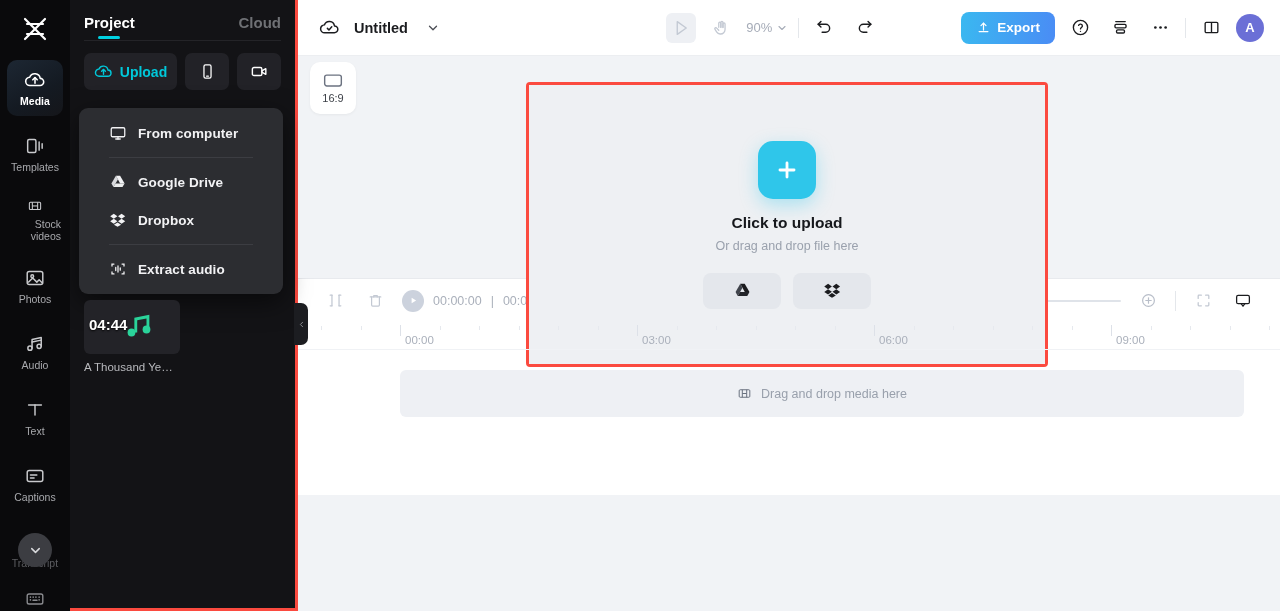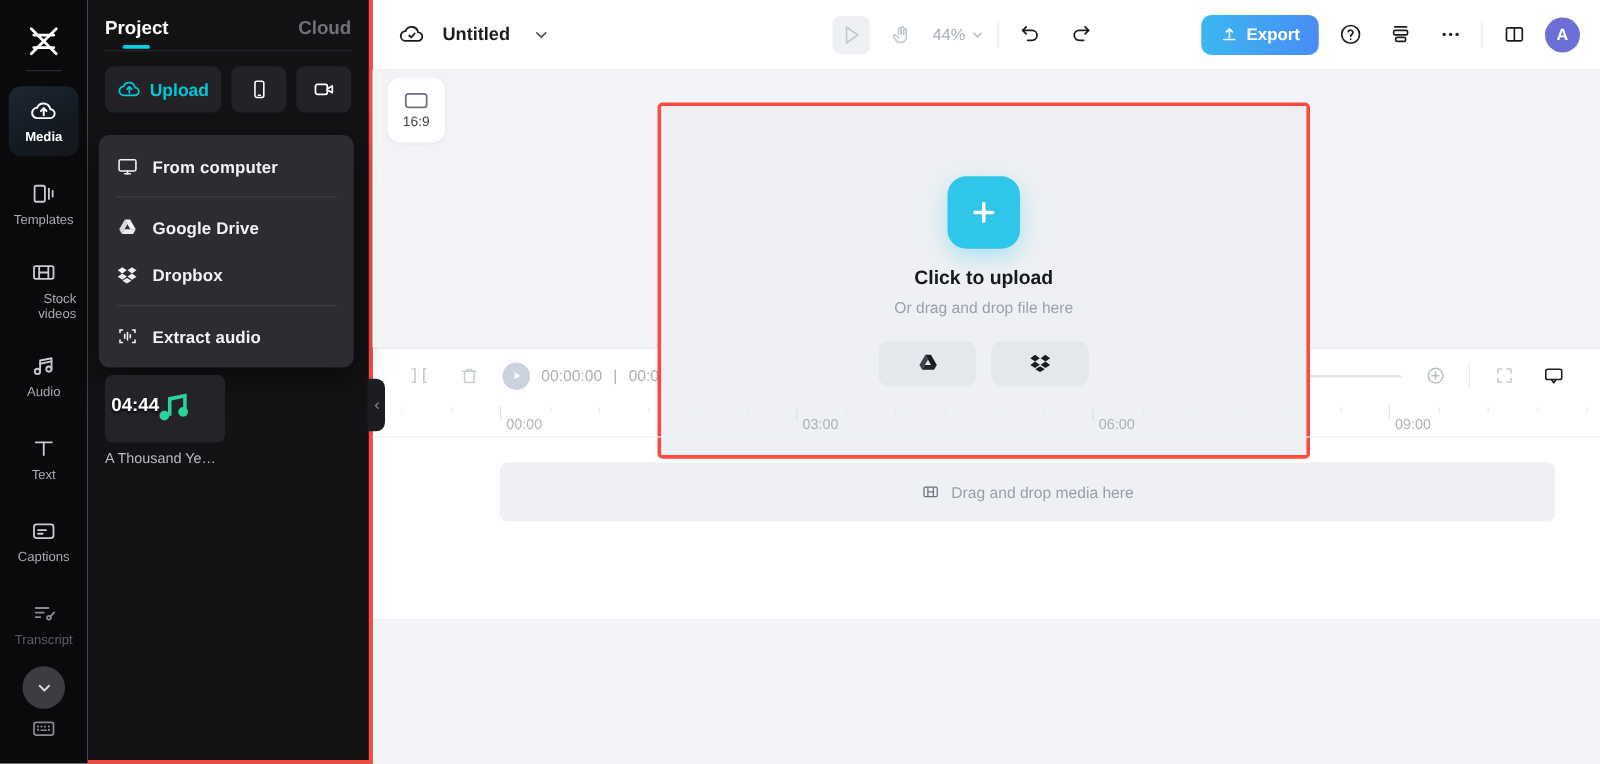--- a/index.html
+++ b/index.html
@@ -58,21 +58,21 @@
   .btn-upload {
     flex:1; height:37px; background:#222227; border-radius:7px;
     display:flex; align-items:center; justify-content:center; gap:7px; cursor:pointer;
   }
   .btn-upload .ul-txt { color:#00c8da; font-size:14px; font-weight:bold; }
   .btn-sq { width:44px; height:37px; background:#222227; border-radius:7px;
             display:flex; align-items:center; justify-content:center; cursor:pointer; }
 
   .dropdown {
     position:absolute; left:9px; top:108px; width:204px;
-    background:#2c2d31; border-radius:9px; padding:6px 0;
+    background:#2c2d31; border-radius:9px; padding:6px 16px;
     box-shadow:0 8px 26px rgba(0,0,0,.55);
   }
   .dd-item { display:flex; align-items:center; gap:11px; height:38px; padding:0 14px; cursor:pointer; }
   .dd-item .dl { font-size:13.5px; color:#f2f2f4; font-weight:bold; letter-spacing:.1px; }
   .dd-rule { height:1px; background:#3c3d42; margin:5px 14px; }
 
   .media-grid { position:absolute; top:300px; left:14px; right:14px; }
   .media-card { width:96px; cursor:pointer; }
   .media-thumb {
     width:96px; height:54px; border-radius:6px; background:#232328;
@@ -205,20 +205,28 @@
 
     <div class="rail-item">
       <svg width="22" height="22" viewBox="0 0 24 24" fill="none" stroke="#c9cacd" stroke-width="1.6" stroke-linejoin="round">
         <rect x="3.5" y="6.5" width="17" height="11" rx="1.5"></rect>
         <path d="M8 6.5v11M16 6.5v11"></path>
           <path d="M8 12h8"></path>
       </svg>
       <div class="lbl">Stock videos</div>
     </div>
 
+    <div class="rail-item">
+      <svg width="22" height="22" viewBox="0 0 24 24" fill="none" stroke="#c9cacd" stroke-width="1.6" stroke-linejoin="round">
+        <rect x="3.5" y="5" width="17" height="14" rx="2.2"></rect>
+        <circle cx="9" cy="10" r="1.5"></circle>
+          <path d="m4.5 17 5-5 4.5 4.5 2.5-2.5 3.5 3.5"></path>
+      </svg>
+      <div class="lbl">Photos</div>
+    </div>
 
     <div class="rail-item">
       <svg width="22" height="22" viewBox="0 0 24 24" fill="none" stroke="#c9cacd" stroke-width="1.6" stroke-linecap="round" stroke-linejoin="round">
         <circle cx="6.5" cy="16.5" r="2.3"></circle>
           <circle cx="16.5" cy="14.5" r="2.3"></circle>
         <path d="M8.8 16.5V7l10-2v9.5"></path>
           <path d="M8.8 9.8l10-2"></path>
       </svg>
       <div class="lbl">Audio</div>
     </div>
@@ -386,21 +394,21 @@
         </svg>
       </div>
       <div class="tb-icon">
         <svg width="18" height="18" viewBox="0 0 24 24" fill="none" stroke="#c3c9d3" stroke-width="1.7" stroke-linecap="round" stroke-linejoin="round">
           <path d="M9 11V5.6a1.4 1.4 0 0 1 2.8 0V11"></path>
           <path d="M11.8 11V4.6a1.4 1.4 0 0 1 2.8 0V11"></path>
           <path d="M14.6 11.4V6.6a1.4 1.4 0 0 1 2.8 0V14a6 6 0 0 1-6 6h-.8a5 5 0 0 1-4.2-2.4L4 13.8a1.4 1.4 0 0 1 2.3-1.6L9 15"></path>
         </svg>
       </div>
       <div style="display:flex;align-items:center;gap:4px;cursor:pointer;">
-        <span class="zoom-txt">44%</span>
+        <span class="zoom-txt">90%</span>
         <svg width="12" height="12" viewBox="0 0 24 24" fill="none" stroke="#a6acb8" stroke-width="2.2" stroke-linecap="round" stroke-linejoin="round">
           <path d="m6 9 6 6 6-6"></path>
         </svg>
       </div>
       <div class="vbar"></div>
       <div class="tb-icon">
         <svg width="19" height="19" viewBox="0 0 24 24" fill="none" stroke="#1b1c1f" stroke-width="1.8" stroke-linecap="round" stroke-linejoin="round">
           <path d="M4 8h9.5a5 5 0 0 1 0 10H9"></path>
             <path d="m7.5 4.5-3.5 3.5 3.5 3.5"></path>
         </svg>

